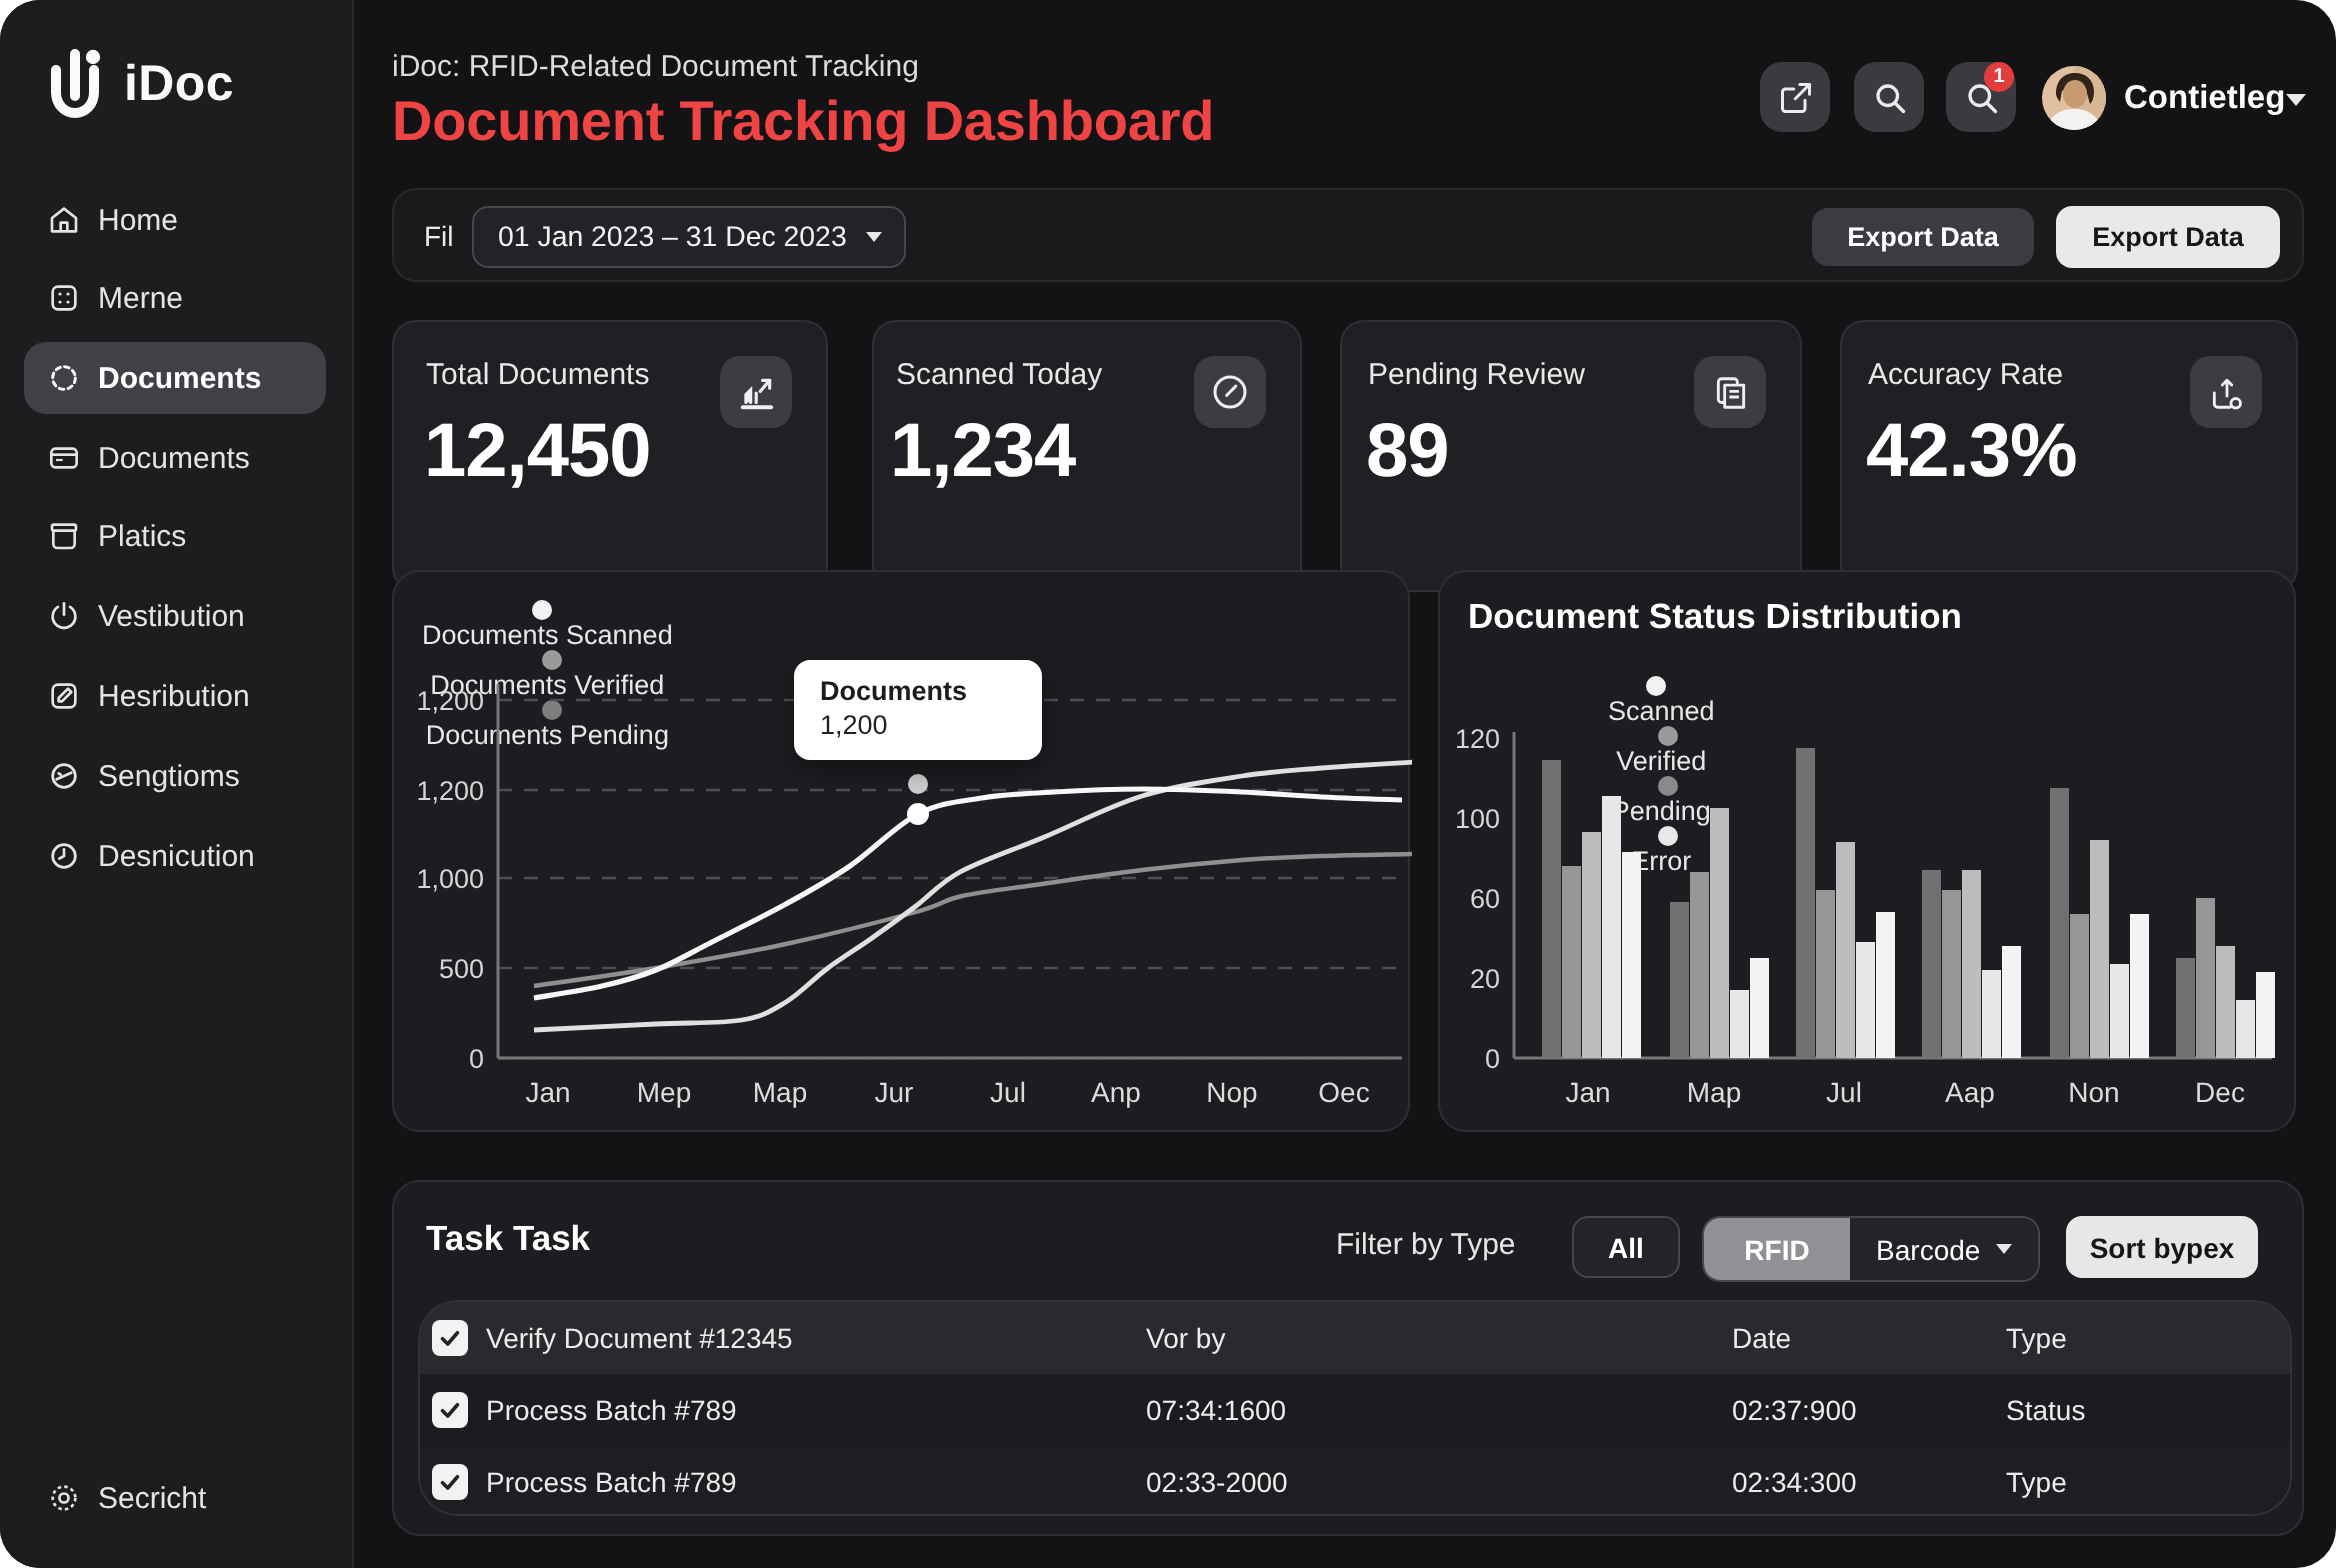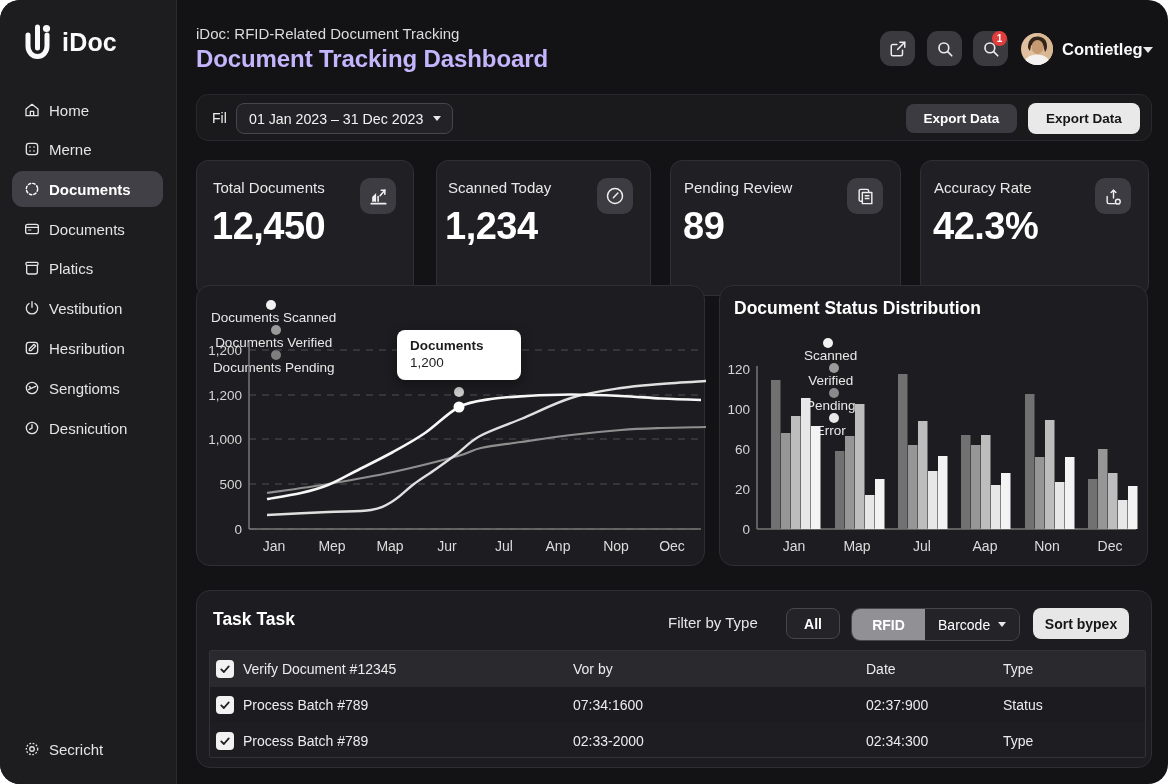--- a/index.html
+++ b/index.html
@@ -8,21 +8,21 @@
 .abs { position:absolute; }
 
 .sidebar { position:absolute; left:0; top:0; width:177px; height:784px; background:#1d1d20; border-right:1px solid #2a2a2e; }
 .logo { position:absolute; left:24px; top:24px; display:flex; align-items:center; }
 .logo-text { color:#fafafa; font-size:25px; font-weight:bold; margin-left:11px; letter-spacing:0.2px; }
 .nav-item { position:absolute; left:0; width:177px; height:40px; display:flex; align-items:center; padding-left:24px; color:#e4e4e6; font-size:15px; }
 .nav-item svg { margin-right:9px; flex:none; }
 .nav-sel { position:absolute; left:12px; top:171px; width:151px; height:36px; background:#404046; border-radius:11px; }
 
 .htitle { position:absolute; left:196px; top:25px; color:#dcdcde; font-size:15px; }
-.h1 { position:absolute; left:196px; top:45px; color:#c4b5fd; font-size:24px; font-weight:bold; letter-spacing:-0.1px; }
+.h1 { position:absolute; left:196px; top:45px; color:#ef4444; font-size:28px; font-weight:bold; letter-spacing:-0.1px; }
 .icon-btn { position:absolute; width:35px; height:35px; top:31px; background:#3a3a3f; border-radius:11px; display:flex; align-items:center; justify-content:center; }
 .badge { position:absolute; left:992px; top:31px; width:15px; height:15px; background:#e23d3d; border-radius:50%; color:#fff; font-size:10px; font-weight:bold; display:flex; align-items:center; justify-content:center; z-index:3; }
 .uname { position:absolute; left:1062px; top:40px; color:#fbfbfb; font-size:16.5px; font-weight:bold; }
 .caret { display:inline-block; width:0; height:0; border-left:5px solid transparent; border-right:5px solid transparent; border-top:6px solid #e8e8e8; }
 
 .fbar { position:absolute; left:196px; top:94px; width:956px; height:47px; background:#1a1a1d; border:1px solid #29292d; border-radius:12px; }
 .fil { position:absolute; left:15px; top:15px; color:#ececec; font-size:14px; }
 .datebtn { position:absolute; left:39px; top:8px; width:217px; height:31px; background:#232327; border:1px solid #46464b; border-radius:8px; color:#f2f2f2; font-size:14.2px; display:flex; align-items:center; padding:0 12px; white-space:nowrap; }
 .btn-dark { position:absolute; top:9px; height:29px; background:#3b3b41; border-radius:8px; color:#fff; font-size:13.5px; font-weight:bold; display:flex; align-items:center; justify-content:center; }
 .btn-light { position:absolute; top:8px; height:31px; background:#e9e9ea; border-radius:8px; color:#161616; font-size:13.5px; font-weight:bold; display:flex; align-items:center; justify-content:center; }
@@ -345,21 +345,21 @@
   <div class="panel" style="left:196px; top:590px; width:956px; height:178px;">
     <div style="position:absolute; left:16px; top:18px; color:#fff; font-size:17.5px; font-weight:bold;">Task Task</div>
     <div style="position:absolute; left:471px; top:23px; color:#e6e6e6; font-size:15px;">Filter by Type</div>
     <div class="tbtn" style="position:absolute; left:589px; top:17px; width:54px; background:#242428; border:1px solid #46464b; color:#fff; font-weight:bold;">All</div>
     <div style="position:absolute; left:654px; top:17px; width:169px; height:33px; border:1px solid #46464b; border-radius:9px; overflow:hidden; display:flex;">
       <div style="width:73px; background:#909095; color:#fff; font-weight:bold; font-size:14px; display:flex; align-items:center; justify-content:center;">RFID</div>
       <div style="flex:1; background:#242428; color:#fff; font-size:14px; display:flex; align-items:center; justify-content:center;">Barcode&nbsp;&nbsp;<span class="caret" style="border-top-width:5px; border-left-width:4px; border-right-width:4px;"></span></div>
     </div>
     <div class="tbtn" style="position:absolute; left:836px; top:17px; width:96px; background:#e7e7e8; color:#161616; font-weight:bold;">Sort bypex</div>
 
-    <div style="position:absolute; left:12px; top:59px; width:937px; height:108px; border:1px solid #323237; border-radius:2px; overflow:hidden;">
+    <div style="position:absolute; left:12px; top:59px; width:937px; height:108px; border:1px solid #323237; border-radius:20px; overflow:hidden;">
       <div class="trow" style="top:0; background:#2a2a2e;">
         <div class="cbx">
             <svg width="12" height="12" viewBox="0 0 16 16">
               <path d="M3 8.5 L6.5 12 L13 4.5" fill="none" stroke="#222" stroke-width="2.4" stroke-linecap="round" stroke-linejoin="round"></path>
             </svg>
           </div>
         <div style="position:absolute; left:33px;">Verify Document #12345</div>
         <div style="position:absolute; left:363px;">Vor by</div>
         <div style="position:absolute; left:656px;">Date</div>
         <div style="position:absolute; left:793px;">Type</div>

